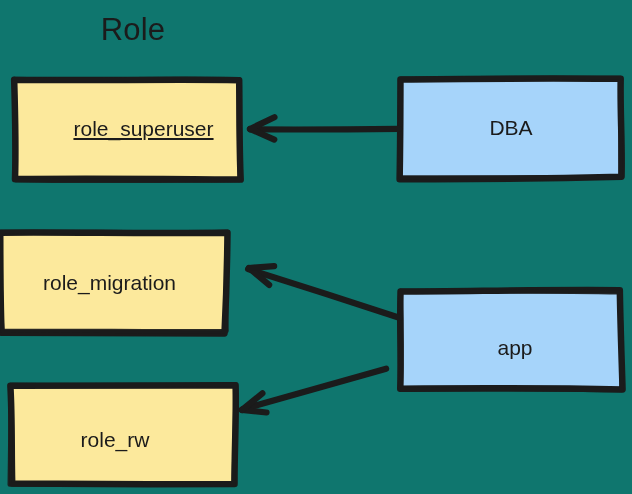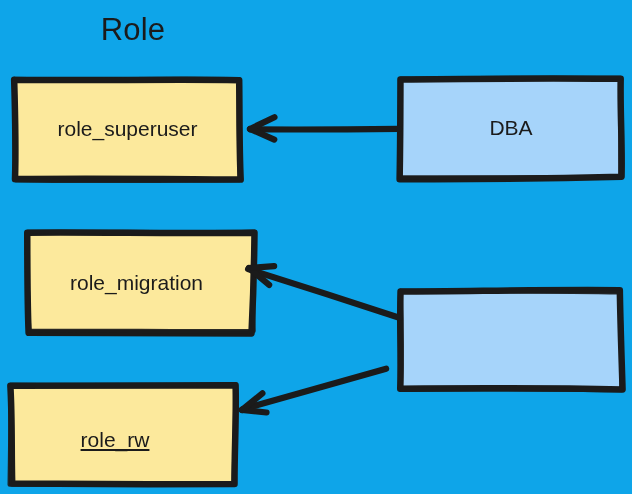--- a/index.html
+++ b/index.html
@@ -4,21 +4,21 @@
 <style>
   html, body {
     margin: 0;
     padding: 0;
     background: #ffffff;
   }
   #canvas {
     position: relative;
     width: 632px;
     height: 494px;
-    background: #0ea5e9;
+    background: #0f766e;
     overflow: hidden;
     font-family: "Liberation Sans", sans-serif;
   }
   .col-header {
     position: absolute;
     text-align: center;
     color: #1b1b1b;
     font-size: 31px;
     font-weight: 400;
     letter-spacing: 0.2px;
@@ -62,56 +62,57 @@
 
   <div class="col-header" id="header-role">Role</div>
 
 
   <div class="node" style="left: 14px; top: 78px; width: 227px; height: 103px;">
     <svg width="227" height="103" viewBox="0 0 227 103">
         <path d="M 0.1690593585371971 0.2841866411268711 C 73.39476507346332 -0.7528001911640169, 149.7320760258138 -0.8018389797359706, 225.524239218235 -0.35984984710812573 C 225.50328944675624 33.36765521144867, 226.34558385774494 68.33810615812243, 226.68865986019372 103.10920648053289 C 151.46349900119006 102.91224917006492, 77.34306701764461 102.5468382255882, -0.32757348716259016 102.69669820293784 C -1.238466516390443 69.57109847301244, 0.786075610011816 33.76804819296299, 0.1690593585371971 0.2841866411268711" fill="#FCE99C" stroke="none"></path>
         <path d="M 0.16161835193634033 1.7426743499934674 C 73.12487048007549 2.933140910834074, 147.42054365307095 1.023421159103513, 225.1778403893113 2.1294359274208547 C 225.6723098333031 35.354572107285264, 225.164862816751 68.74334573860466, 226.69250771105288 101.55315783247352 C 152.13652163650096 101.0822900263965, 78.81873881703616 100.04472037561239, 0.9965154930949212 101.10656133666635 C 2.1042344765216114 67.90132540979981, 1.1697338805794715 35.83086481983959, 0.16161835193634033 1.7426743499934674" fill="none" stroke="#1b1b1b" stroke-width="6.5" stroke-linecap="round" stroke-linejoin="round" opacity="1"></path>
         <path d="M 0.18518153950572014 0.8574632719159127 C 75.06753669247031 2.2903274211734534, 149.23639616675678 0.12876405277848235, 225.2081033475697 1.1800309747457505 C 224.0704119425714 35.180001937136055, 225.43714611323176 68.44142040041089, 225.6136561833322 102.21397855132818 C 151.35461662468313 102.7864939813465, 77.91111145229637 103.57342690053582, 1.6035670556128025 102.40866141319275 C 0.015014665633439783 67.59960677663982, 0.6268160237818956 36.733278834730385, 0.18518153950572014 0.8574632719159127" fill="none" stroke="#1b1b1b" stroke-width="4.2" stroke-linecap="round" stroke-linejoin="round" opacity="0.92"></path>
       </svg>
-    <div class="node-label" style="top: 39px; left: 0px;">role_superuser</div>
+    <div class="node-label" style="top: 39px; left: 16px; text-decoration: underline;">role_superuser</div>
   </div>
 
-  <div class="node" style="left: 27px; top: 231px; width: 227px; height: 102px;">
+  <div class="node" style="left: 0; top: 231px; width: 227px; height: 102px;">
     <svg width="227" height="102" viewBox="0 0 227 102">
         <path d="M 0.20750455930829048 -0.31799985468387604 C 75.87722047263385 1.2485041151791814, 150.41099328498544 -0.03501636373996735, 226.24729983434082 0.11217365115880962 C 226.44335078293085 33.94525124962628, 226.09930923621357 64.51770165896417, 225.6021126307547 99.48212449550628 C 150.39154871875047 100.87637141235173, 78.47609605412185 100.7997804504633, 0.8313001148402691 99.77907201200723 C 0.7709116868972778 65.82692596627773, 0.5638412120789289 33.02082895410061, 0.20750455930829048 -0.31799985468387604" fill="#FCE99C" stroke="none"></path>
         <path d="M 0.257111269980669 1.6920820862054824 C 74.44451776188613 1.0808967685252426, 148.79720910327137 2.793916043996811, 227.48995869383216 1.6502684876322746 C 227.1298815392852 36.144471944049, 226.1841161761731 68.81343778908253, 224.50979362502693 102.38911548256874 C 150.27806448334454 102.37743237014115, 78.45161739151179 101.62989945030212, 1.6040402464568615 101.84665112048387 C 0.2782384008169174 69.35341305436194, 0.3101194082945584 34.671384774923325, 0.257111269980669 1.6920820862054824" fill="none" stroke="#1b1b1b" stroke-width="6.5" stroke-linecap="round" stroke-linejoin="round" opacity="1"></path>
         <path d="M 0.28067445755004883 0.8068710081279278 C 76.38718397428096 0.43808327886462206, 150.6130616169572 1.8992589376717806, 227.52022165209056 0.7008635349571705 C 226.5839836485535 32.0339017738998, 225.68839947265386 66.39951245088875, 226.63094209730625 99.8499362014234 C 151.64015947152674 100.88163632509112, 78.63199002677202 99.07860597522557, 2.211091808974743 99.94875119701028 C 1.069018589928746 66.90769442120195, -0.23279844850301767 34.48579878981411, 0.28067445755004883 0.8068710081279278" fill="none" stroke="#1b1b1b" stroke-width="4.2" stroke-linecap="round" stroke-linejoin="round" opacity="0.92"></path>
       </svg>
     <div class="node-label" style="top: 40px; left: -4px;">role_migration</div>
   </div>
 
   <div class="node" style="left: 10px; top: 384px; width: 226px; height: 101px;">
     <svg width="226" height="101" viewBox="0 0 226 101">
         <path d="M 0.24594976007938385 2.279813649505377 C 75.14967587180436 2.513808421522379, 150.42991054415705 1.8198062522560359, 225.9703604504466 0.584197149425745 C 226.38341211910546 32.69884728780389, 224.85303461468217 65.68929715980589, 223.51556540131568 99.0550425104797 C 151.52959843631086 99.16049365463854, 76.38912509059904 99.3727226753384, 1.9901737168431284 100.06144582107663 C 2.780289890184999 68.16275345954298, 0.3416068141460418 35.47360971523821, 0.24594976007938385 2.279813649505377" fill="#FCE99C" stroke="none"></path>
         <path d="M 0.3526041880249977 1.6414898224174976 C 74.37816504369677 2.108652626216412, 150.2818745534718 1.6844109288901092, 225.602076998353 1.1711010478436947 C 226.49945324526726 32.99837178081274, 224.3473695355952 66.77152983956039, 224.527079539001 100.02507313266396 C 149.89360733018816 100.47257471388578, 78.83249596598743 100.01507852499186, 2.211564999818802 99.3867409043014 C 1.3322423251122237 65.78150069892406, 2.3305049360096457 35.30390473000705, 0.3526041880249977 1.6414898224174976" fill="none" stroke="#1b1b1b" stroke-width="6.5" stroke-linecap="round" stroke-linejoin="round" opacity="1"></path>
         <path d="M 0.3761673755943775 0.7562787443399429 C 73.4408312560916 1.465839136555791, 149.21772706715763 0.7897538225650786, 225.6323399566114 0.22169609516859046 C 224.8975553545356 32.82380161066353, 224.61965283207593 66.46960450136662, 223.4482280112803 100.68589385151863 C 150.93570231837032 99.29677866883576, 75.81286860124767 100.66378504991532, -0.3813834376633167 100.6888409808278 C -0.02097748577594756 68.35978206576407, 0.6995870792120696 33.32631874489783, 0.3761673755943775 0.7562787443399429" fill="none" stroke="#1b1b1b" stroke-width="4.2" stroke-linecap="round" stroke-linejoin="round" opacity="0.92"></path>
       </svg>
-    <div class="node-label" style="top: 44px; left: -8px; text-decoration: underline;">role_rw</div>
+    <div class="node-label" style="top: 44px; left: -8px;">role_rw</div>
   </div>
 
   <div class="node" style="left: 400px; top: 78px; width: 222px; height: 101px;">
     <svg width="222" height="101" viewBox="0 0 222 101">
         <path d="M 0.2843949608504772 1.6776271536946297 C 72.37613127097488 1.6351127278655766, 146.35682780332866 2.586628868252039, 219.4934210665524 1.0562206476926803 C 219.35547345528005 34.6624433259815, 221.63075999315083 67.52089266064763, 221.62901817187668 99.62796052545309 C 148.86564815387132 101.32461589692532, 75.13815412707629 101.82566490021348, -0.050952681154012636 101.34381963014603 C -0.23433190652728078 67.23258095280828, -0.9686275837868452 36.15439047637582, 0.2843949608504772 1.6776271536946297" fill="#A6D4FA" stroke="none"></path>
         <path d="M 0.4480971060693264 1.5908975586295129 C 73.32181232550741 0.2564084839075802, 146.90654000367226 0.5749058137834071, 220.71419530287386 0.6919336080551147 C 219.98902495124935 33.062271617576485, 222.3906228950173 65.38962189003824, 221.54436545297503 98.66103078275918 C 149.32315017703172 100.6237170576304, 76.08137454046307 101.51225759968162, -0.3809102468192578 101.12683068811893 C 0.24224624940752987 67.90358834348618, 0.38289046372473245 34.48442468509077, 0.4480971060693264 1.5908975586295129" fill="none" stroke="#1b1b1b" stroke-width="6.5" stroke-linecap="round" stroke-linejoin="round" opacity="1"></path>
         <path d="M 0.4716602936387062 0.705686480551958 C 72.38447853790224 -0.38640500575304043, 145.8423925173581 -0.3197512925416232, 220.74445826113225 -0.25747134461998944 C 221.26712706051768 32.887701447427276, 219.78290619149806 65.08769655184447, 220.46551392525436 99.32185150161385 C 148.54124516521395 98.3919210125804, 75.1737471757233 100.04896412460506, 0.2261413156986236 99.22893076464534 C 1.0330264385193586 65.4578697103262, -0.16002739307284364 34.29883869998157, 0.4716602936387062 0.705686480551958" fill="none" stroke="#1b1b1b" stroke-width="4.2" stroke-linecap="round" stroke-linejoin="round" opacity="0.92"></path>
       </svg>
     <div class="node-label" style="top: 38px; left: 0px; text-align: center;">DBA</div>
   </div>
 
   <div class="node" style="left: 400px; top: 290px; width: 222px; height: 100px;">
     <svg width="222" height="100" viewBox="0 0 222 100">
         <path d="M 0.3228401616215706 1.0754406578838824 C 71.9785866701454 0.7564170342087745, 144.15574506250024 0.47345148424804195, 220.21648168265818 1.5282441459596159 C 220.29553479145468 33.41603936415911, 221.38448537161946 65.81248816148937, 220.54247094243766 99.20087854042649 C 147.7936978714317 98.55273813921212, 76.27118316355346 98.28660712508857, 1.1079209208488465 98.42619343921542 C 1.77504629676044 66.36840844607354, 1.6891380182802678 35.40717123751342, 0.3228401616215706 1.0754406578838824" fill="#A6D4FA" stroke="none"></path>
         <path d="M 0.5435900241136551 1.5403052948415281 C 73.58545960731804 1.2841643415987494, 146.1712054538727 -0.5345993013232946, 219.8263136073947 0.21276616826653472 C 220.35859665723146 33.852171454340215, 221.55387625443936 65.45971394051612, 222.5616513669491 99.49698843285441 C 149.6086930238754 97.98285940137505, 76.80225311493875 98.10543667437135, 0.22661450654268256 98.66692047193646 C 1.2962501737028362 67.21167598804831, -0.4767240085601807 35.116944640174516, 0.5435900241136551 1.5403052948415281" fill="none" stroke="#1b1b1b" stroke-width="6.5" stroke-linecap="round" stroke-linejoin="round" opacity="1"></path>
         <path d="M 0.5671532116830349 0.6550942167639733 C 72.64812581971287 1.6973508519381286, 145.1070579675585 0.6827435923516749, 219.85657656565309 2.463361215591431 C 221.63669876649973 35.82160128419101, 221.82615955092012 66.24578860232234, 221.4827998392284 100.15780915170907 C 148.82678801205753 99.68706335632503, 75.89462575019895 98.7541431992948, 0.8336660690605641 99.96902054846286 C 2.087030362814665 66.90995735488832, 1.8603581346422438 33.139358655065294, 0.5671532116830349 0.6550942167639733" fill="none" stroke="#1b1b1b" stroke-width="4.2" stroke-linecap="round" stroke-linejoin="round" opacity="0.92"></path>
       </svg>
+    <div class="node-label" style="top: 46px; left: 4px;">app</div>
   </div>
 
   <svg id="svg-arrows">
     <g>
         <path d="M 399.0995088896714 128.84835704159923 Q 324 129.75152592617087 250.31844468601048 129.3547583234962" fill="none" stroke="#1b1b1b" stroke-width="6.2" stroke-linecap="round"></path>
         <path d="M 250 129 L 274.2525067024625 139.5567579031498" fill="none" stroke="#1b1b1b" stroke-width="6.2" stroke-linecap="round"></path>
         <path d="M 250 129 L 274.4314760898932 117.17282742610715" fill="none" stroke="#1b1b1b" stroke-width="6.2" stroke-linecap="round"></path>
       </g>
     <g>
         <path d="M 399.3077647717204 317.77042461903767 Q 324.4829252715824 293.0515656798212 248.05278038703835 269.08751176390797" fill="none" stroke="#1b1b1b" stroke-width="6.2" stroke-linecap="round"></path>

